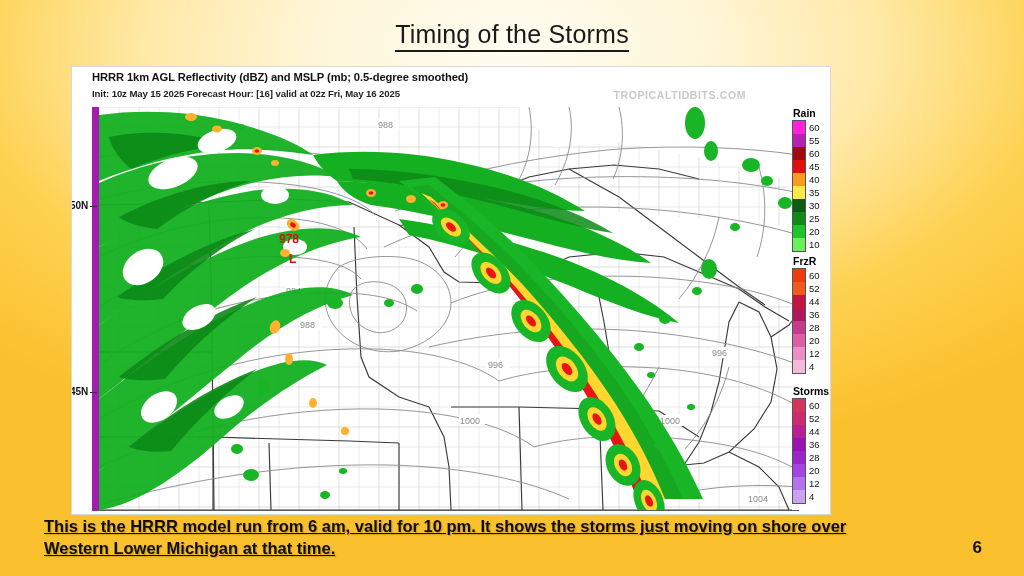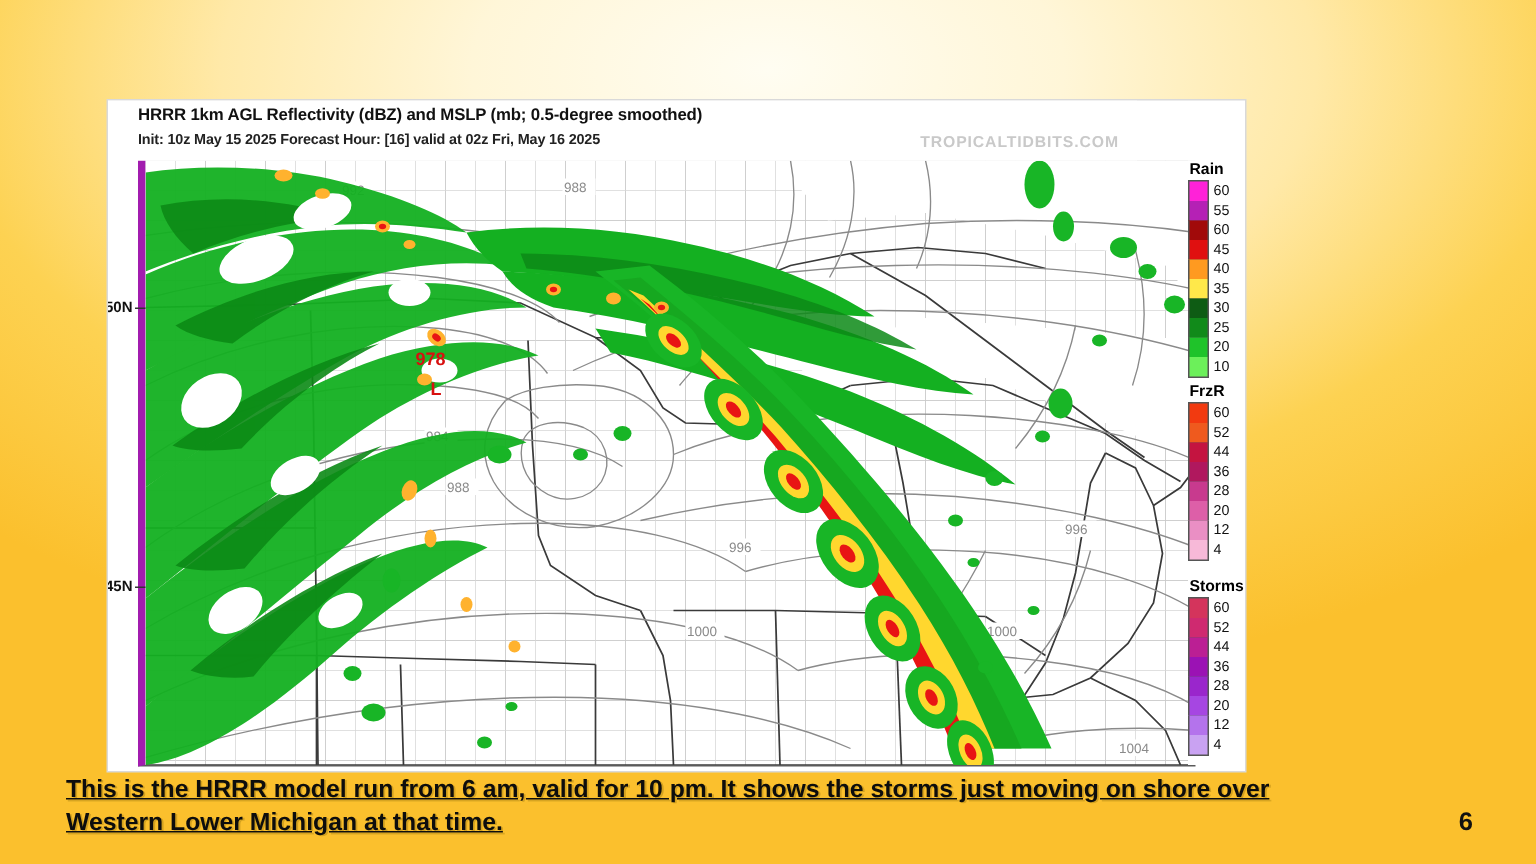--- a/index.html
+++ b/index.html
@@ -39,21 +39,21 @@
   }
   .watermark{
     position:absolute;right:12px;top:22px;font-size:10.5px;font-weight:bold;
     color:#c9c9c9;letter-spacing:.6px;white-space:nowrap;
   }
 
   
   .plot{
     position:absolute;left:20px;top:40px;width:700px;height:403px;
     background:#fff;overflow:hidden;
-    border-left:5px solid #a21caf;border-bottom:1px solid #5a5a5a;
+    border-left:7px solid #a21caf;border-bottom:1px solid #5a5a5a;
   }
   .plot svg{position:absolute;left:0;top:0;}
 
   
   .lat{
     position:absolute;font-size:10px;font-weight:bold;color:#111;
     white-space:nowrap;z-index:13;
   }
   .lat .tick{display:inline-block;width:7px;border-top:1.4px solid #333;
     vertical-align:middle;margin-left:2px;}
@@ -81,20 +81,23 @@
     position:absolute;right:42px;top:538px;font-size:17px;font-weight:bold;color:#111;
   }
   .pressure-lbl{font:bold 12px "Liberation Sans",sans-serif;fill:#d81010;}
   .iso-lbl{font:9px "Liberation Sans",sans-serif;fill:#8a8a8a;}
 </style>
 </head>
 <body>
 
 <div class="slide">
 
+  <div class="slide-title">
+    <span>Timing of the Storms</span>
+  </div>
 
   <div class="panel">
 
     <div class="panel-hdr">
       <div class="hdr-line1">HRRR 1km AGL Reflectivity (dBZ) and MSLP (mb; 0.5-degree smoothed)</div>
       <div class="hdr-line2">Init: 10z May 15 2025    Forecast Hour: [16]   valid at 02z Fri, May 16 2025</div>
       <div class="watermark">TROPICALTIDBITS.COM</div>
     </div>
 
     <div class="lat" style="left:-2px;top:133px;">

